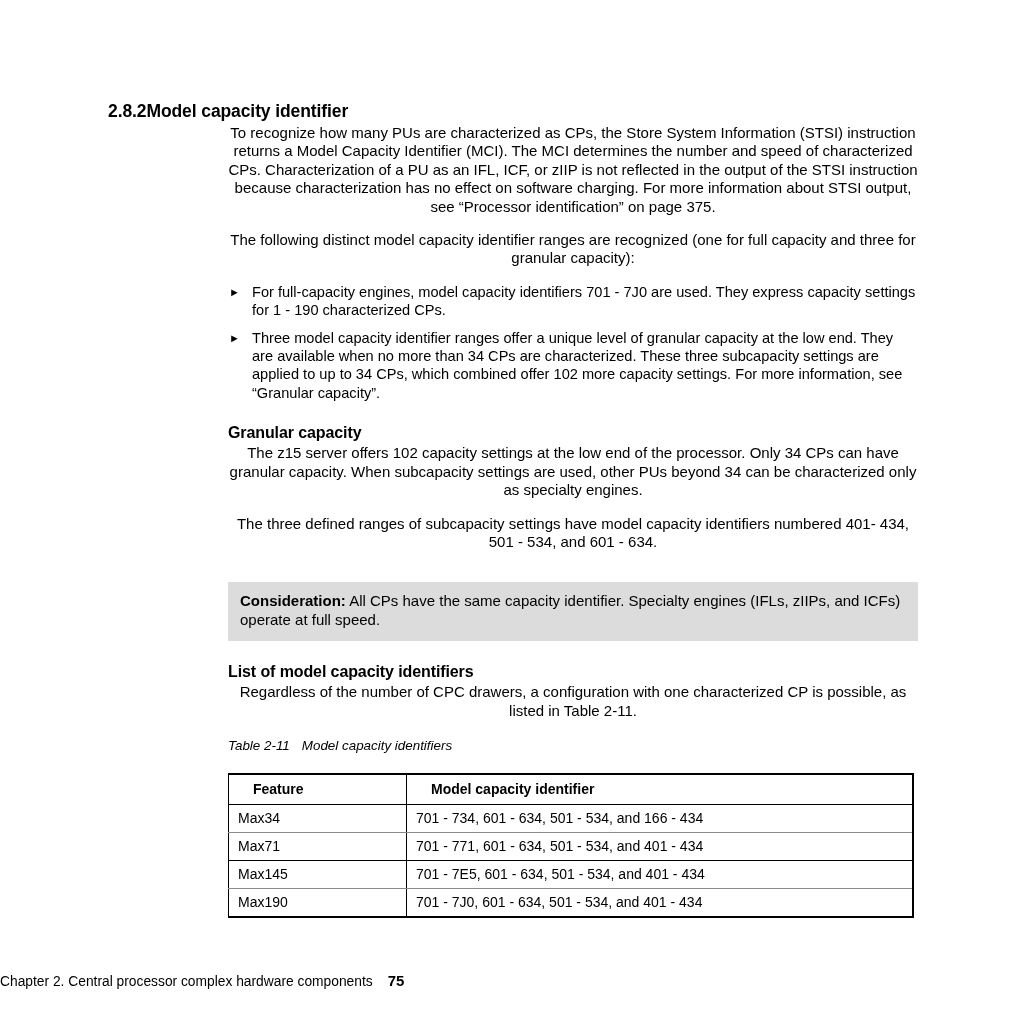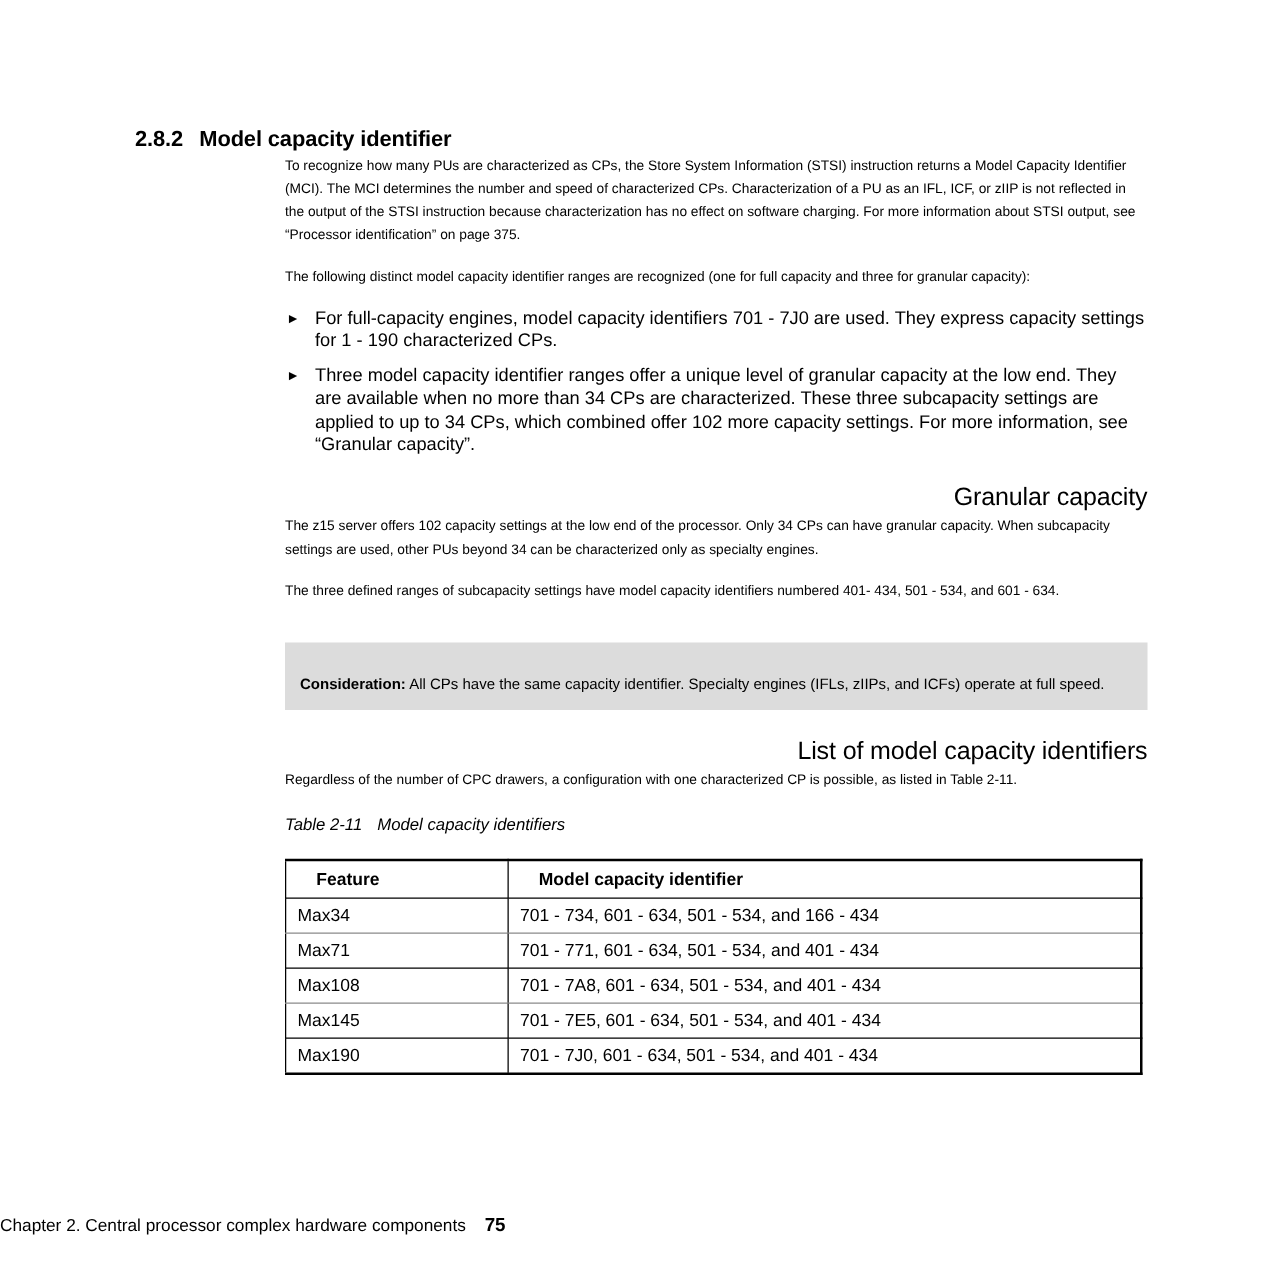--- a/index.html
+++ b/index.html
@@ -26,36 +26,35 @@
     position: absolute;
     left: 108px;
     top: 86px;
     font-size: 17.5px;
     font-weight: bold;
     letter-spacing: -0.1px;
     white-space: nowrap;
   }
   .section-heading .num {
     display: inline-block;
-    margin-right: 13px;
   }
 
   
   .body-col {
     position: absolute;
     left: 228px;
     top: 124px;
     width: 690px;
   }
 
   p.body {
     margin: 0 0 15px 0;
-    font-size: 11px;
-    line-height: 18.4px;
-    text-align: left;
+    font-size: 15px;
+    line-height: 18.4px;
+    text-align: center;
   }
 
   
   ul.bullets {
     list-style: none;
     margin: 0 0 15px 0;
     padding: 0;
   }
   ul.bullets li {
     position: relative;
@@ -70,32 +69,31 @@
     left: 1px;
     top: 0px;
     font-size: 11px;
     line-height: 18.4px;
     color: #000;
   }
 
   
   h3.subhead {
     margin: 22px 0 2px 0;
-    font-size: 20px;
-    font-weight: normal;
+    font-size: 16px;
+    font-weight: bold;
     letter-spacing: -0.1px;
-    text-align: right;
   }
 
   
   .note-box {
     background: #dcdcdc;
-    padding: 24px 12px 12px 12px;
+    padding: 10px 12px 12px 12px;
     margin: 31px 0 22px 0;
-    font-size: 12px;
+    font-size: 15px;
     line-height: 18.4px;
   }
   .note-box .note-label {
     font-weight: bold;
   }
 
   
   .table-caption {
     font-size: 13.4px;
     font-style: italic;
@@ -228,24 +226,20 @@
       <tbody>
         <tr>
           <td>Max34</td>
           <td>701 - 734, 601 - 634, 501 - 534, and 166 - 434</td>
         </tr>
         <tr>
           <td>Max71</td>
           <td>701 - 771, 601 - 634, 501 - 534, and 401 - 434</td>
         </tr>
         <tr>
-          <td>Max108</td>
-          <td>701 - 7A8, 601 - 634, 501 - 534, and 401 - 434</td>
-        </tr>
-        <tr>
           <td>Max145</td>
           <td>701 - 7E5, 601 - 634, 501 - 534, and 401 - 434</td>
         </tr>
         <tr>
           <td>Max190</td>
           <td>701 - 7J0, 601 - 634, 501 - 534, and 401 - 434</td>
         </tr>
       </tbody>
     </table>
 

